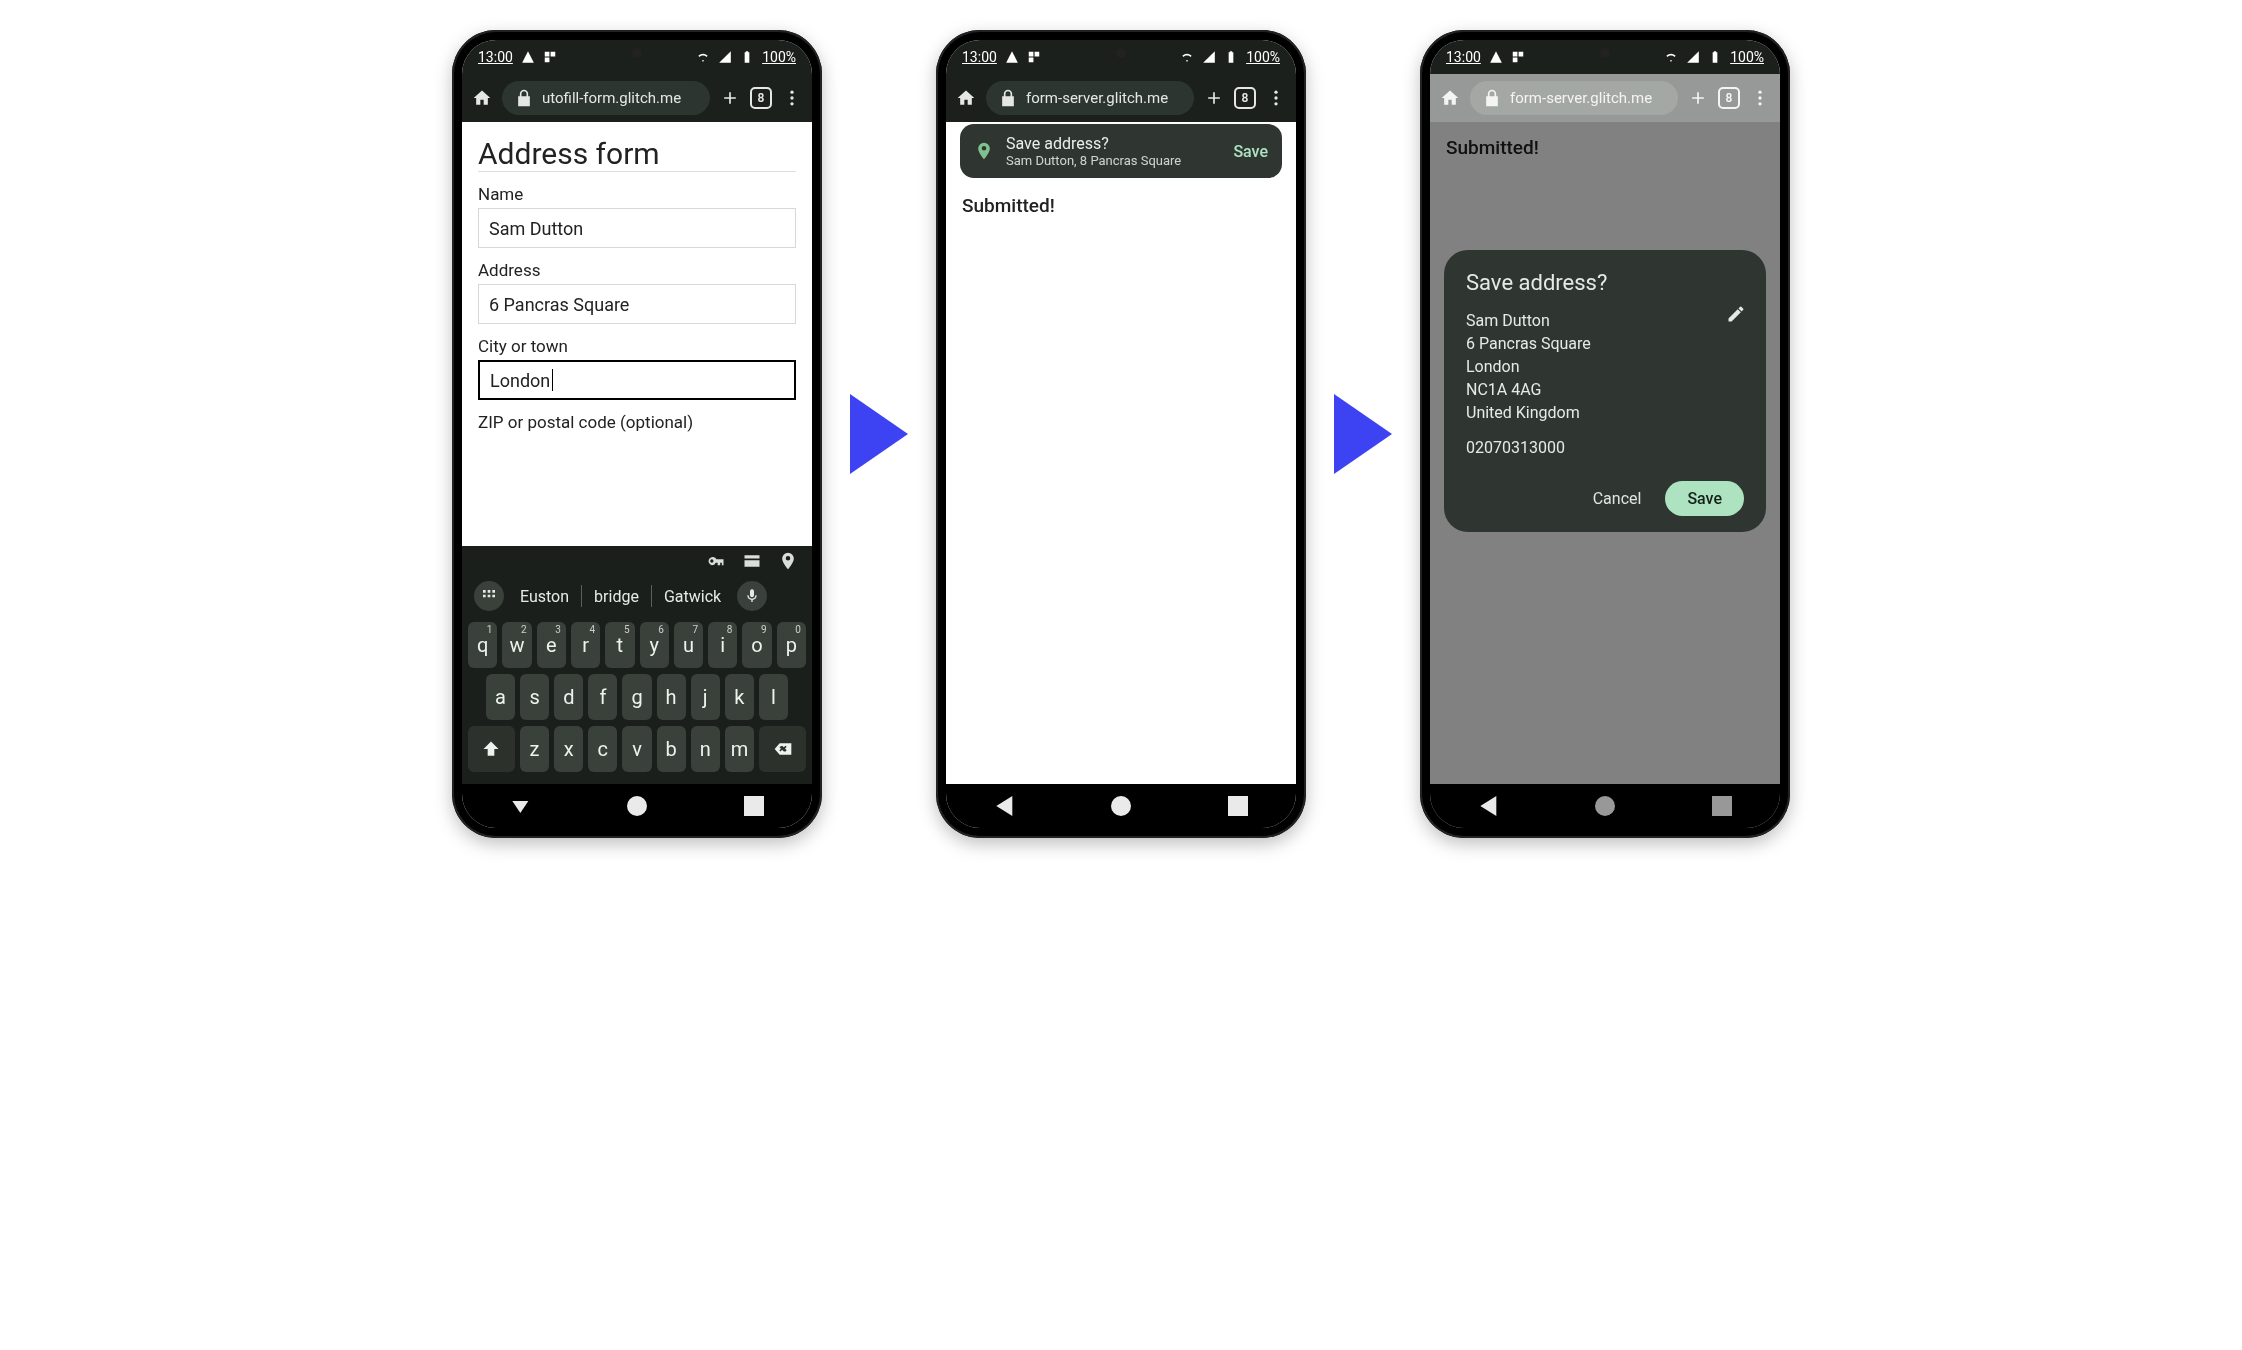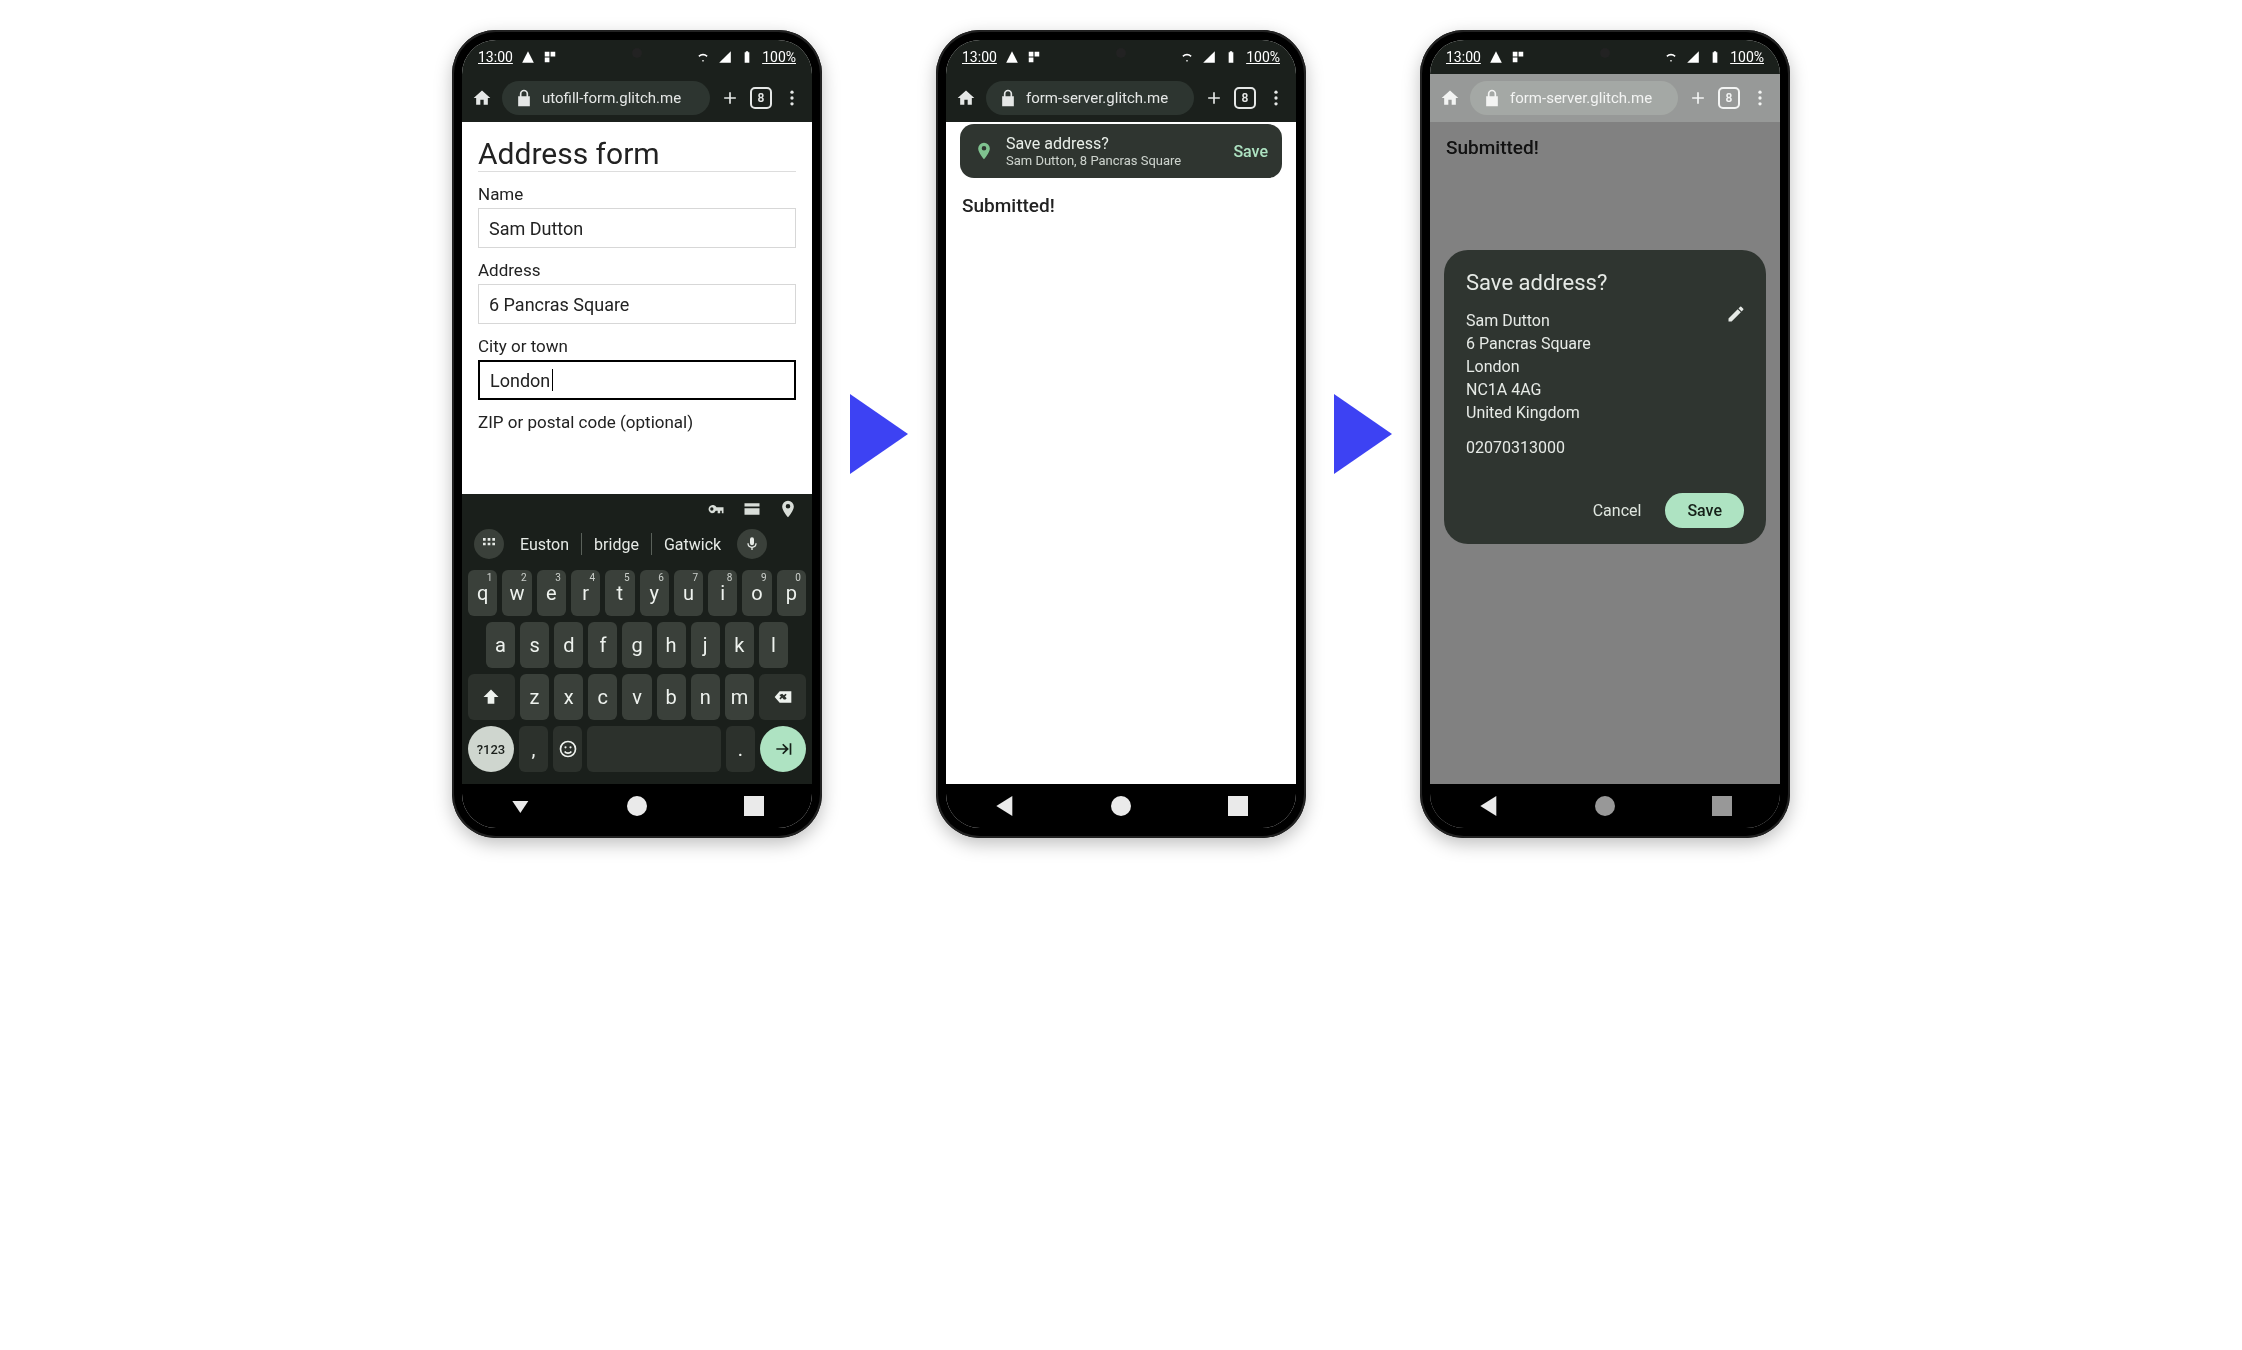--- a/index.html
+++ b/index.html
@@ -230,21 +230,21 @@
     background: var(--panel-green);
     color:#e6eae6;
     border-radius: 24px;
     padding: 20px 22px 16px 22px;
   }
   .modal h2 { margin:0 0 16px 0; font-size:22px; font-weight:400; }
   .modal .line { font-size:16px; margin:4px 0; }
   .modal .phone-line { margin-top:16px; }
   .modal .edit { position:absolute; top:54px; right:20px; }
   .modal svg { width:20px; height:20px; fill:#e6eae6; }
-  .modal .actions { display:flex; justify-content:flex-end; gap:12px; align-items:center; margin-top:36px; }
+  .modal .actions { display:flex; justify-content:flex-end; gap:12px; align-items:center; margin-top:24px; }
   .modal .btn-cancel { color:#dfe6df; font-size:16px; padding:8px 12px; }
   .modal .btn-save { background: var(--green-soft); color:#152018; font-size:16px; padding:8px 22px; border-radius:20px; font-weight:500; }
 
   .dimmed-page { filter: brightness(.78) saturate(.9); }
 
 </style>
 </head>
 <body>
 
 <div class="phone">
@@ -385,39 +385,20 @@
               <div class="key">b</div>
               <div class="key">n</div>
               <div class="key">m</div>
             </div>
           <div class="key wide func">
               <svg viewBox="0 0 24 24">
                 <path d="M22 5H8l-6 7 6 7h14V5zm-9 10l-2-2-2 2-1.4-1.4 2-2-2-2L11 8l2 2 2-2 1.4 1.4-2 2 2 2L15 15z" fill-rule="evenodd"></path>
               </svg>
             </div>
         </div>
-        <div class="kb-row">
-          <div class="key round light" style="font-size:13px">?123</div>
-          <div class="key func">,</div>
-          <div class="key func">
-              <svg viewBox="0 0 24 24">
-                <circle cx="12" cy="12" r="9" fill="none" stroke="currentColor" stroke-width="2"></circle>
-                <circle cx="9" cy="10" r="1.3"></circle>
-                <circle cx="15" cy="10" r="1.3"></circle>
-                <path d="M8 15c1 1.5 2.5 2 4 2s3-.5 4-2" fill="none" stroke="currentColor" stroke-width="2"></path>
-              </svg>
-            </div>
-          <div class="key func space"></div>
-          <div class="key func">.</div>
-          <div class="key round accent">
-              <svg viewBox="0 0 24 24">
-                <path d="M4 11h11l-4-4 1.4-1.4L19 12l-6.6 6.4L11 17l4-4H4zM20 5h2v14h-2z"></path>
-              </svg>
-            </div>
-        </div>
       </div>
     </div>
 
     <div class="navbar">
       <div class="btn kbdown"></div>
       <div class="btn home"></div>
       <div class="btn recent"></div>
     </div>
   </div>
 </div>

